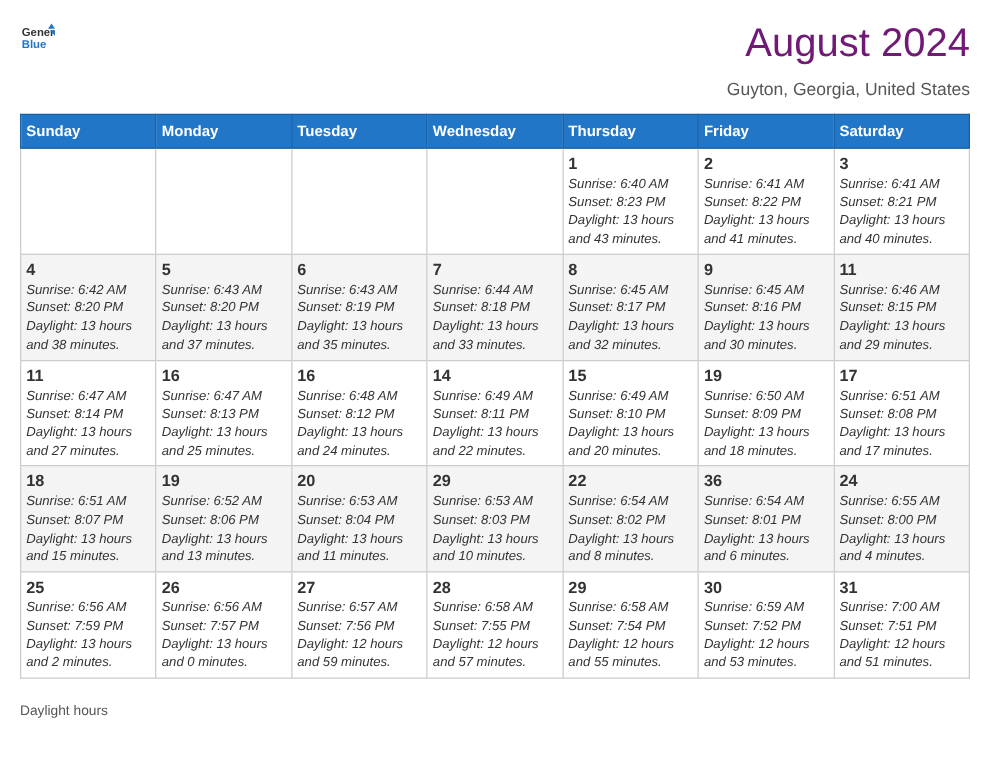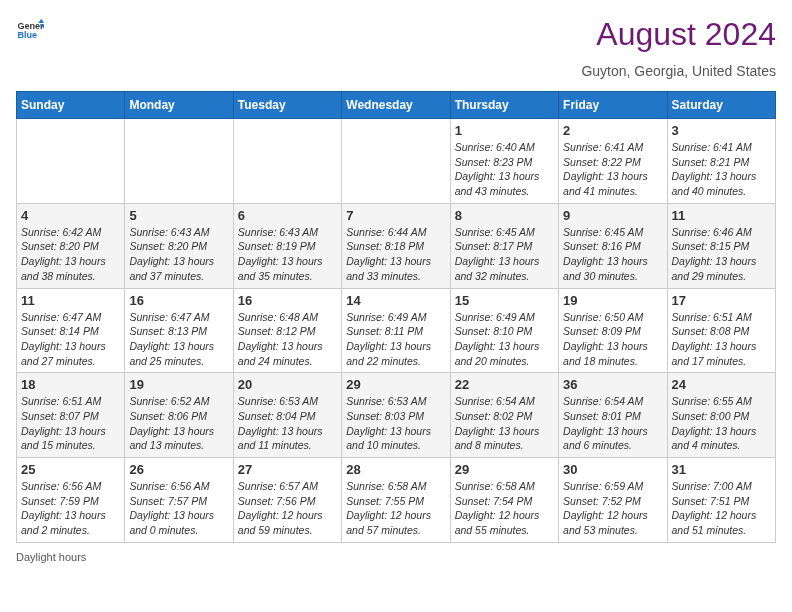--- a/index.html
+++ b/index.html
@@ -73,21 +73,21 @@
     .day-info {
       color: #333;
       line-height: 1.4;
       font-size: 10.5px;
       font-style: italic;
     }
     .empty-cell {
       background: #f9f9f9;
     }
     .footer {
-      margin-top: 8px;
+      margin-top: 20px;
       font-size: 11px;
       color: #555;
     }
   </style>
 </head>
 <body>
 
 <div class="header">
   <div class="logo">
     <svg class="logo-icon" viewBox="0 0 40 40">

